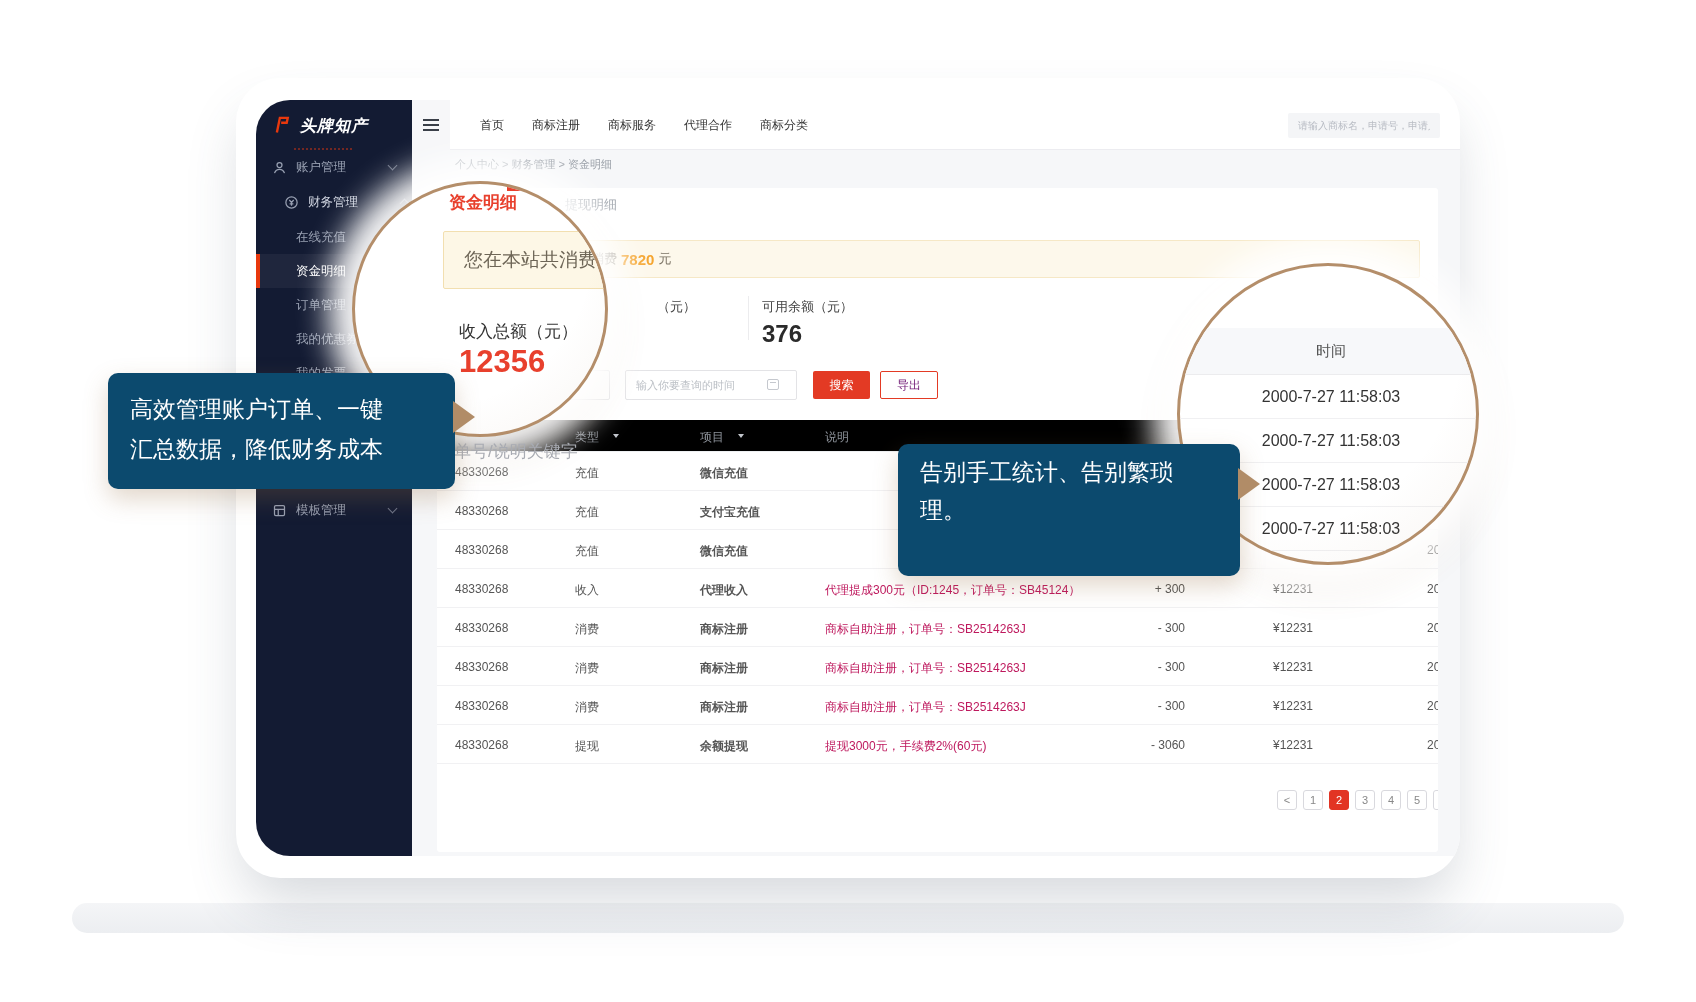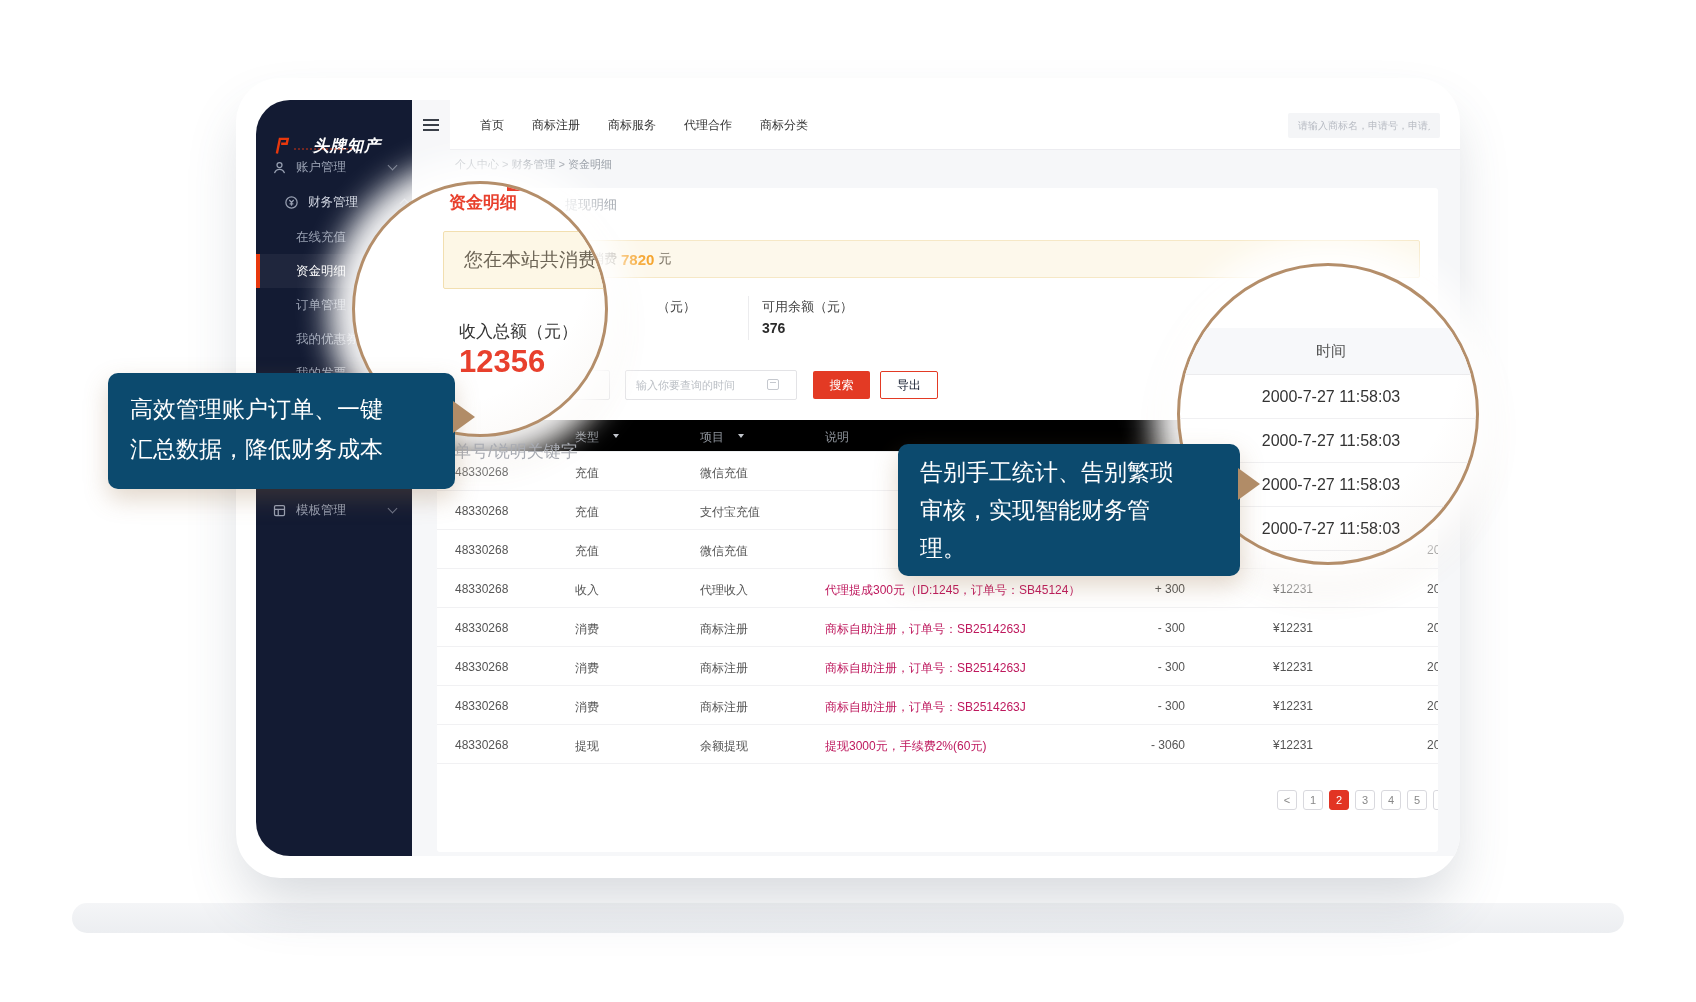--- a/index.html
+++ b/index.html
@@ -13,21 +13,21 @@
             border-radius:44px; box-shadow:0 30px 55px -8px rgba(70,80,100,.22); overflow:hidden; }
   .base-bar { left:72px; top:903px; width:1552px; height:30px; border-radius:15px;
               background:linear-gradient(#f4f5f7,#eceef1); }
 
   
   .app { left:20px; top:22px; width:1204px; height:756px; }
 
   
   .sidebar { left:0; top:0; width:156px; height:756px; background:#131b33;
              border-radius:34px 0 0 34px; overflow:hidden; }
-  .logo { left:16px; top:29px; width:130px; height:34px; display:flex; align-items:center; gap:23px; }
+  .logo { left:16px; top:16px; width:130px; height:34px; display:flex; align-items:flex-start; gap:10px; }
   .logo-name { color:#fff; font-size:16px; font-weight:bold; font-style:italic; letter-spacing:1px; }
   .logo-sub { left:38px; top:48px; width:58px; border-top:2px dotted rgba(232,56,13,.45); }
   .s-item { left:0; width:156px; height:34px; display:flex; align-items:center;
             color:#98a0b2; font-size:12.5px; cursor:pointer; }
   .s-item .ic { width:15px; height:15px; margin-left:16px; }
   .s-item .lb { margin-left:9px; }
   .s-item.sub .lb { margin-left:40px; }
   .s-item.parent-open { color:#cfd4e0;margin-left:12px; }
   .s-item.active { color:#ffffff; background:rgba(255,255,255,.05); }
   .s-item.active .redbar { position:absolute; left:0; top:0; width:4px; height:100%; background:#e8380d; }
@@ -62,33 +62,33 @@
   .stat-value { font-weight:bold; }
   .stat-div { left:311px; top:108px; width:1px; height:44px; background:#ececee; }
   .f-input { position:absolute; height:30px; border:1px solid #e3e3e6; border-radius:2px; background:#fff;
              font-size:11px; color:#666; padding:0 10px; outline:none; font-family:"Liberation Sans",sans-serif; }
   .f-input::placeholder { color:#bcc0c6; }
   .cal { position:absolute; left:330px; top:191px; width:12px; height:11px;
          border:1px solid #c5c8ce; border-radius:2px; }
   .cal::before { content:""; position:absolute; left:2px; right:2px; top:2px; border-top:1px solid #c5c8ce; }
   .btn-search { left:376px; top:183px; width:57px; height:28px; background:#e33a24; color:#fff;
                 border:none; border-radius:2px; font-size:12px; cursor:pointer; font-family:"Liberation Sans",sans-serif; }
-  .btn-export { left:443px; top:183px; width:58px; height:28px; background:#fff; color:#0f172a;
+  .btn-export { left:443px; top:183px; width:58px; height:28px; background:#fff; color:#701a75;
                 border:1px solid #e33a24; border-radius:2px; font-size:12px; cursor:pointer; font-family:"Liberation Sans",sans-serif; }
   .thead { left:0; top:232px; width:1001px; height:32px; background:#000000; border-bottom:1px solid #eef0f2; }
   .th { position:absolute; top:9px; font-size:12px; color:#8e939b; white-space:nowrap; }
   .caret { display:inline-block; width:0; height:0; border-left:3.5px solid transparent;
            border-right:3.5px solid transparent; border-top:4px solid #c2c6cc; margin-left:4px; }
   .trow { position:absolute; left:0; width:1001px; height:39px; border-bottom:1px solid #f1f1f3; }
   .td { position:absolute; top:13px; font-size:12px; color:#555; white-space:nowrap; }
   .td.desc { color:#be185d; }
   .td.num { text-align:right; }
   .c-order { left:18px; width:110px; }
   .c-type { left:138px; }
-  .c-proj { left:263px; }
+  .c-proj { left:263px;font-weight:bold; }
   .c-desc { left:388px; width:250px; }
   .c-amt { left:650px; width:98px; }
   .c-bal { left:760px; width:116px; }
   .c-time { left:990px; }
   .pager { left:0; top:602px; width:1001px; height:22px; }
   .pg { position:absolute; top:0; width:20px; height:20px; border:1px solid #d9d9de; border-radius:3px;
         background:#fff; color:#888; font-size:11px; display:flex; align-items:center; justify-content:center; cursor:pointer; }
   .pg.active { background:#e23424; border-color:#e23424; color:#fff; }
 
   
@@ -217,21 +217,21 @@
             <span class="pre">您在本站共消费</span>
             <span class="amt">7820</span>
             <span class="suf">元</span>
           </div>
 
           <span class="abs stat-label" style="left:33px;top:110px;">收入总额（元）</span>
           <span class="abs stat-value" style="left:33px;top:132px;font-size:22px;color:#e8402d;">12356</span>
           <span class="abs stat-label" style="left:220px;top:110px;">（元）</span>
           <div class="abs stat-div"></div>
           <span class="abs stat-label" style="left:325px;top:110px;">可用余额（元）</span>
-          <span class="abs stat-value" style="left:325px;top:132px;font-size:14px;color:#2b2b2b;">376</span>
+          <span class="abs stat-value" style="left:325px;top:132px;font-size:24px;color:#2b2b2b;">376</span>
 
           <input class="f-input" style="left: 18px; top: 182px; width: 155px;" placeholder="订单号/说明关键字">
           <input class="f-input" style="left: 188px; top: 182px; width: 172px;" placeholder="输入你要查询的时间">
           <span class="cal"></span>
           <button class="abs btn-search">搜索</button>
           <button class="abs btn-export">导出</button>
 
           <div class="abs thead">
             <span class="th" style="left:138px;"><span>类型</span></span>
             <span class="caret abs" style="left:172px;top:14px;"></span>
@@ -354,18 +354,17 @@
   </div>
 
   <div class="abs callout co-left">
     <div class="line">高效管理账户订单、一键</div>
     <div class="line">汇总数据，降低财务成本</div>
     <div class="arrow"></div>
   </div>
 
   <div class="abs callout co-right">
     <div class="line">告别手工统计、告别繁琐</div>
-    <div class="line">审核，实现智能财务管</div>
     <div class="line">理。</div>
     <div class="arrow"></div>
   </div>
 
 </div>
 
 </body></html>

